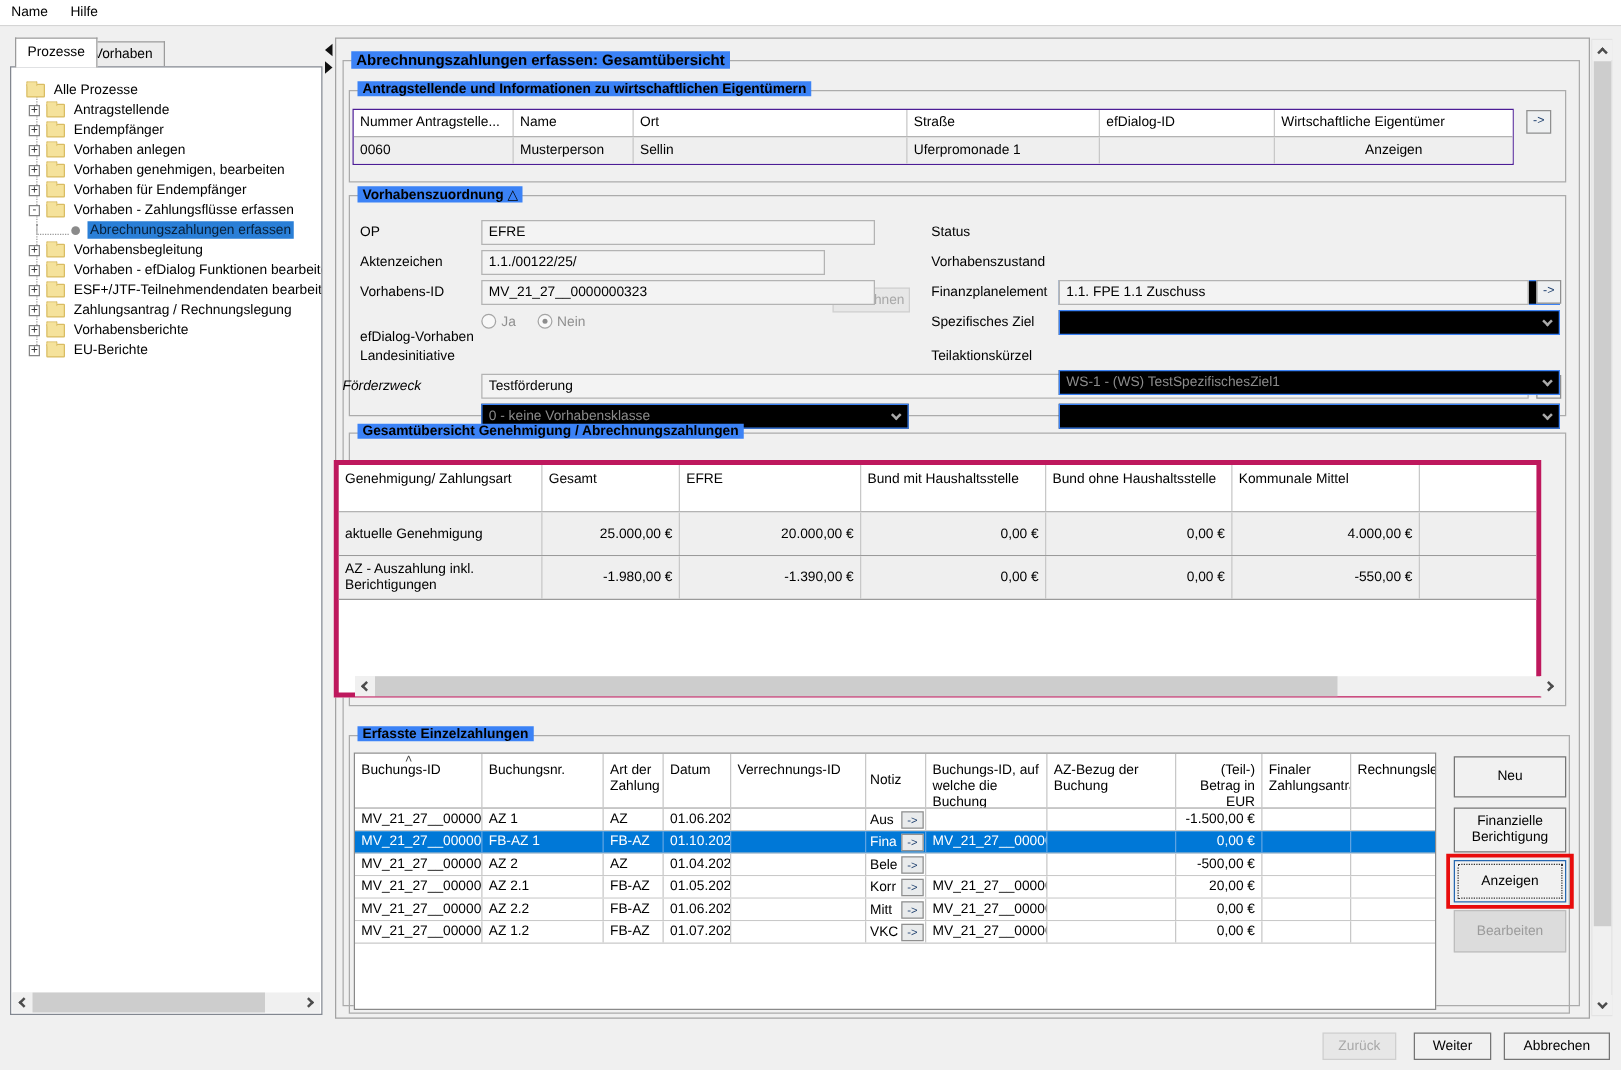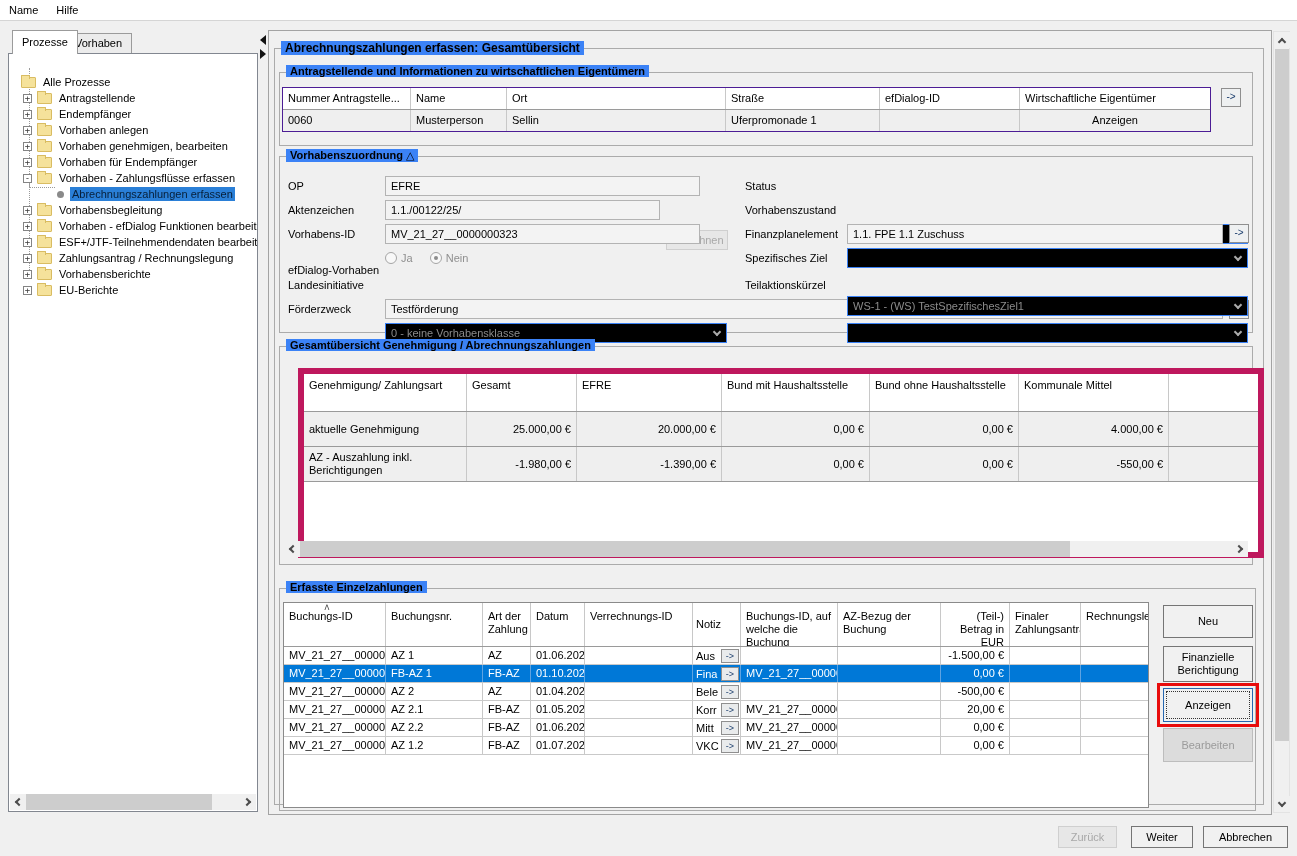--- a/index.html
+++ b/index.html
@@ -80,21 +80,21 @@
   .combo .caret { position:absolute; right:6px; top:5px; width:6px; height:6px; border-right:2px solid #aaaaaa; border-bottom:2px solid #aaaaaa; transform:rotate(45deg); }
   .btn { position:absolute; border:1px solid #757575; background:#f1f1f1; display:flex; align-items:center; justify-content:center; text-align:center; line-height:13px; }
   .btn.disabled { background:#dcdcdc; color:#9b9b9b; border-color:#bdbdbd; }
   .btn.disabled2 { background:#e7e7e7; color:#a8a8a8; border-color:#cfcfcf; }
   .radio { display:inline-block; width:12px; height:12px; border-radius:50%; border:1px solid #a5a5a5; background:#f8f8f8; vertical-align:-2px; margin-right:4px; position:relative; }
   .radio.checked::after { content:""; position:absolute; left:3px; top:3px; width:4px; height:4px; border-radius:50%; background:#8c8c8c; }
   .radio-group { position:absolute; color:#8f8f8f; height:20px; line-height:20px; }
   .radio-group span.rlabel { margin-right:14px; }
 
   
-  #scroll3 { position:absolute; left:298px; top:368px; width:966px; height:190px; background:#ffffff; border:6px solid #be185d; overflow:hidden; }
+  #scroll3 { position:absolute; left:267px; top:368px; width:966px; height:190px; background:#ffffff; border:4px solid #be185d; overflow:hidden; }
   #tbl3 .trow { width:1030px; }
   #tbl3 .thead { height:38px; }
   #tbl3 .thead .cell { padding-top:5px; }
   #tbl3 .trow.data { height:35px; background:#efefef; border-bottom:1px solid #9a9a9a; }
   #tbl3 .data .cell { display:flex; align-items:center; white-space:normal; line-height:13px; }
   #tbl3 .data .cell:nth-child(n+2) { justify-content:flex-end; text-align:right; }
   #tbl3 .cell:nth-child(1){width:163px;} #tbl3 .cell:nth-child(2){width:110px;}
   #tbl3 .cell:nth-child(3){width:145px;} #tbl3 .cell:nth-child(4){width:148px;}
   #tbl3 .cell:nth-child(5){width:149px;} #tbl3 .cell:nth-child(6){width:150px;}
   #tbl3 .cell:nth-child(7){width:160px;}
@@ -141,21 +141,21 @@
   <span class="menu-item">Hilfe</span>
 </div>
 
 <div id="sidebar">
   <div class="tab active" id="tab-prozesse">Prozesse</div>
   <div class="tab" id="tab-vorhaben">Vorhaben</div>
   <div id="treebox">
     <div class="tguide" style="left:20px; top:14px; height:208px;"></div>
     <div class="tguide" style="left:20px; top:125px; height:8px;"></div>
     <div class="tguide-h" style="left:21px; top:133px; width:25px;"></div>
-    <div style="position:relative; padding-top:20px; z-index:2;">
+    <div style="position:relative; padding-top:10px; z-index:2;">
       <div class="titem l0">
         <span class="tfolder"></span>
         <span class="tlabel">Alle Prozesse</span>
       </div>
       <div class="titem l1">
         <span class="tbox">+</span>
         <span class="tfolder"></span>
         <span class="tlabel">Antragstellende</span>
       </div>
       <div class="titem l1">
@@ -278,21 +278,21 @@
 <span class="flabel" style="left:288px; top:260px;">efDialog-Vorhaben</span>
 <div class="radio-group" style="left:385px; top:248px;">
   <span class="radio"></span><span class="rlabel">Ja</span>
   <span class="radio checked"></span><span class="rlabel">Nein</span>
 </div>
 <span class="flabel" style="left:288px; top:275px;">Landesinitiative</span>
 <div class="combo" style="left:385px; top:275px; width:342px;">
   <span>0 - keine Vorhabensklasse</span>
   <span class="caret"></span>
 </div>
-<span class="flabel" style="left:288px; top:299px;">Förderzweck</span>
+<span class="flabel" style="left:274px; top:299px;font-style:italic;">Förderzweck</span>
 <div class="tf" style="left:385px; top:299px; width:838px;">Testförderung</div>
 <div class="abtn" style="left:1229px; top:300px;">-&gt;</div>
 
 <span class="flabel" style="left:745px; top:176px;">Status</span>
 <div class="combo" style="left:847px; top:176px; width:401px;">
   <span>BB - Vorhaben genehmigt</span>
   <span class="caret"></span>
 </div>
 <span class="flabel" style="left:745px; top:200px;">Vorhabenszustand</span>
 <div class="combo" style="left:847px; top:200px; width:401px;">

